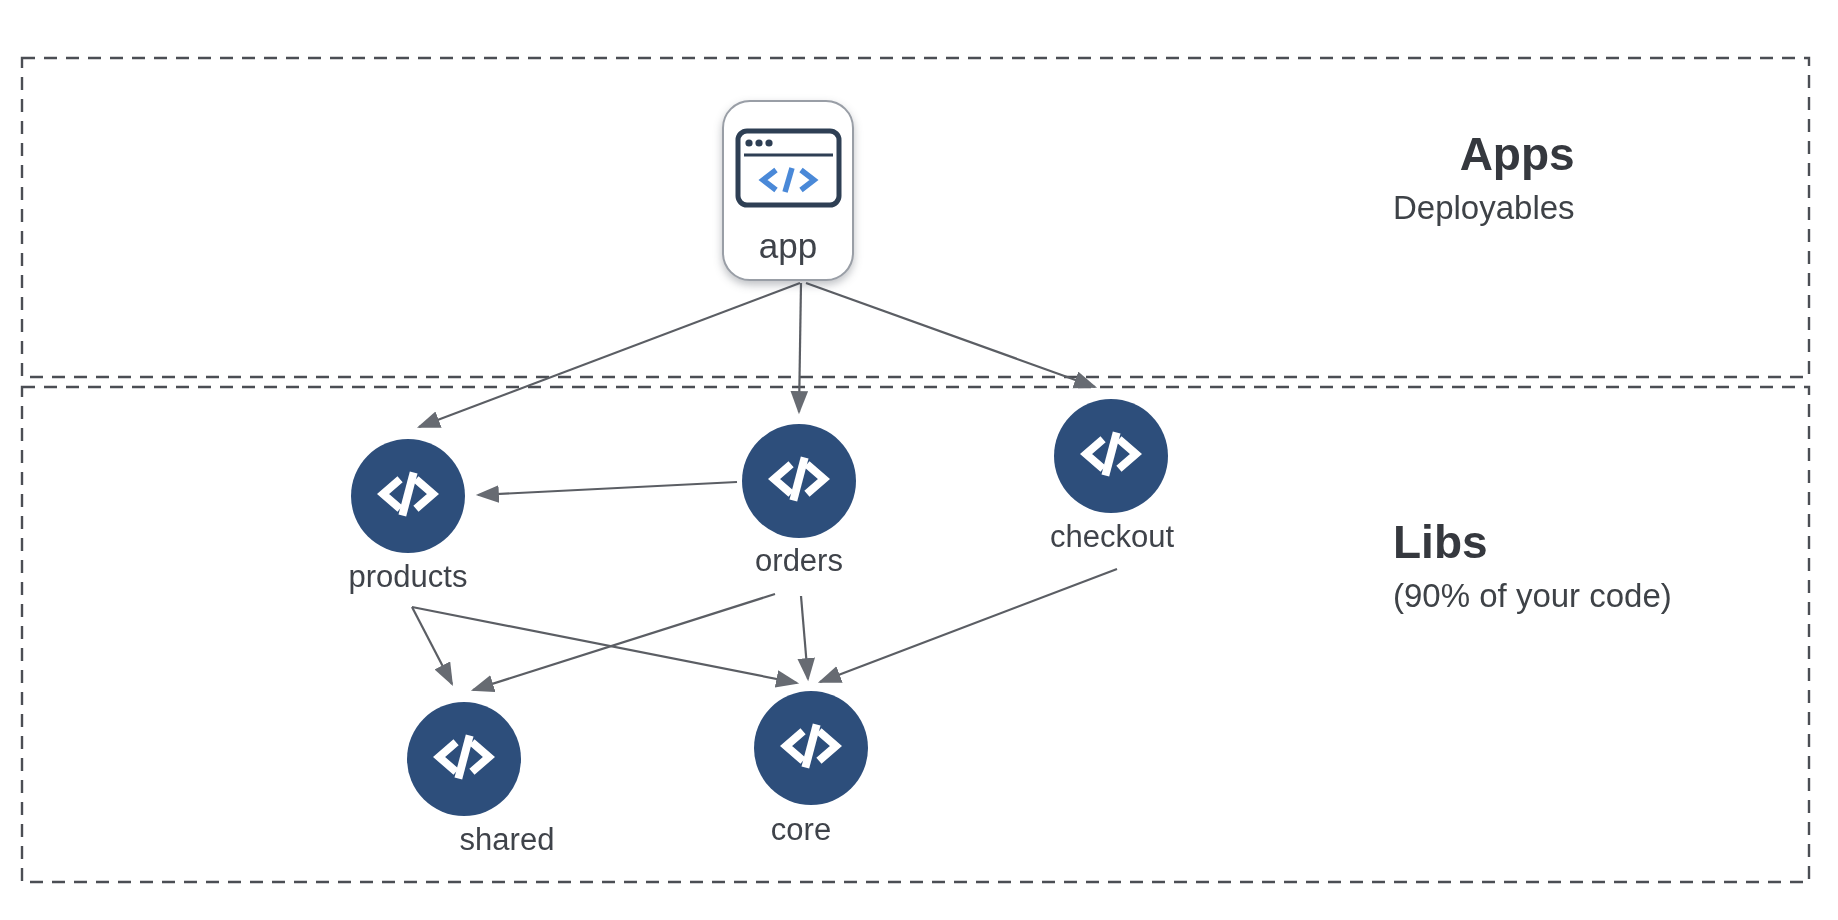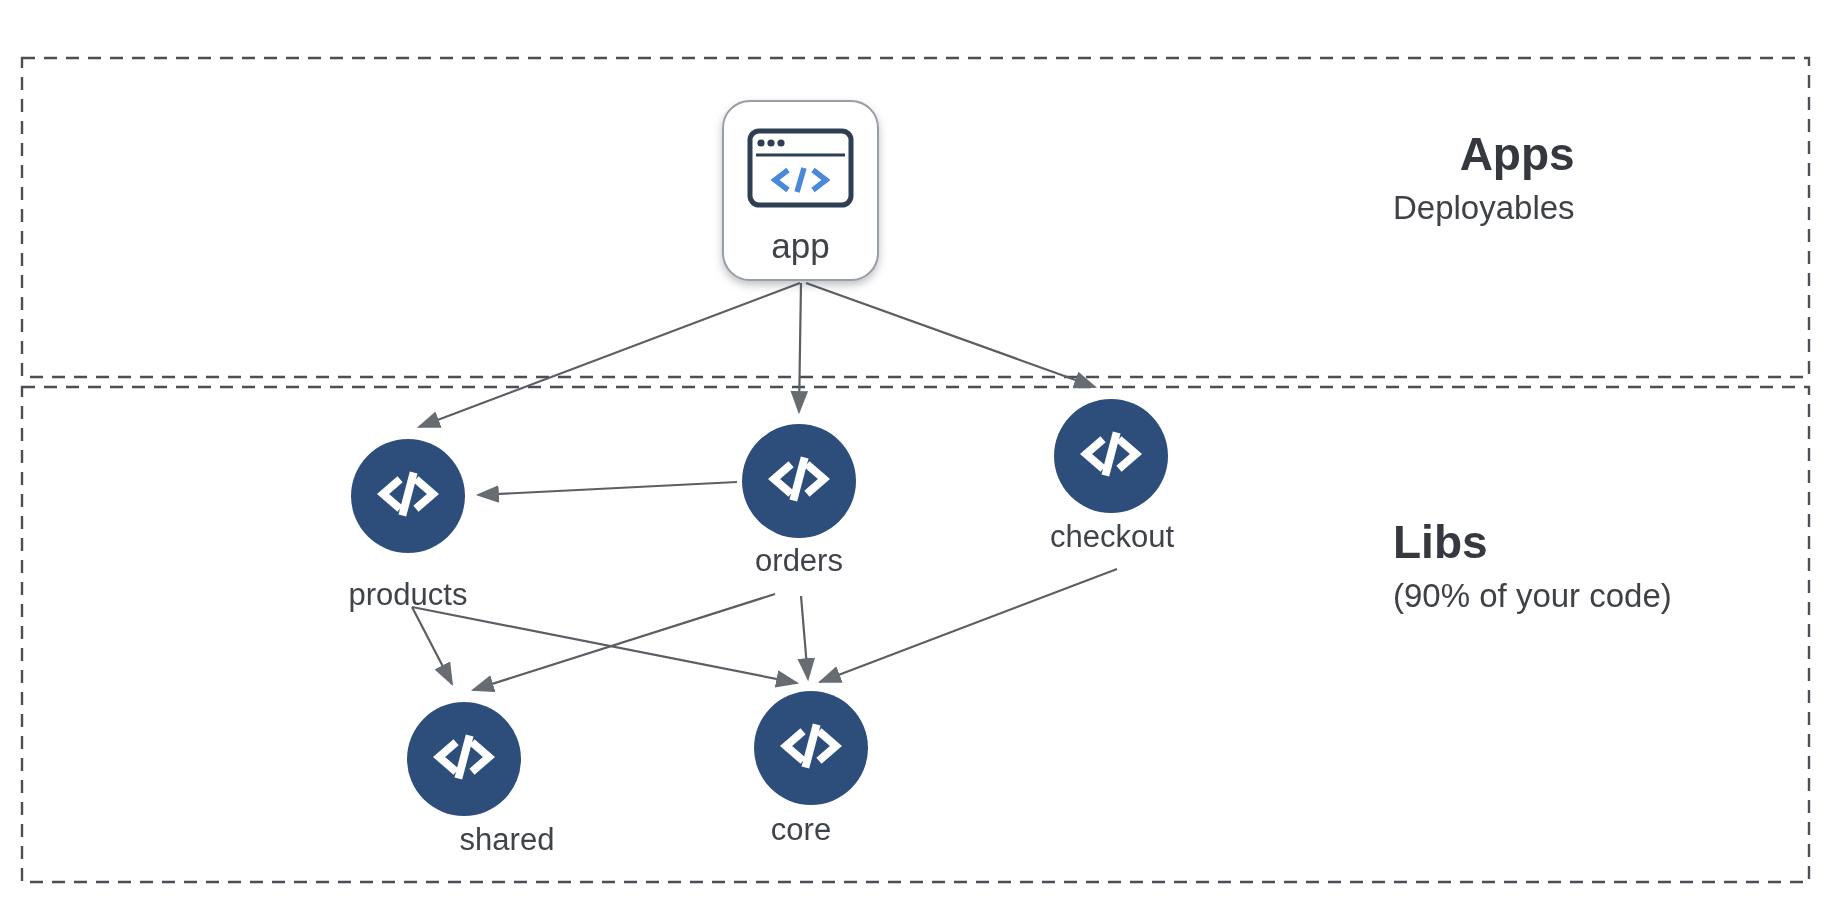--- a/index.html
+++ b/index.html
@@ -9,21 +9,21 @@
   }
   .stage svg.overlay{position:absolute;left:0;top:0;width:1838px;height:920px;}
 
   
   .zone-label{position:absolute;left:1393px;}
   .zone-label .zl-title{font-size:46px;font-weight:bold;color:#35383e;line-height:1.15;}
   .zone-label .zl-sub{font-size:33px;color:#3e4247;line-height:1.3;margin-top:6px;}
 
   
   .app-card{
-    position:absolute;left:722px;top:100px;width:157px;height:181px;
+    position:absolute;left:722px;top:100px;width:132px;height:181px;
     background:#ffffff;border:2px solid #999ea6;border-radius:28px;
     box-shadow:0 4px 9px rgba(70,75,85,0.35);
     display:flex;flex-direction:column;align-items:center;justify-content:flex-start;
     box-sizing:border-box;padding-top:26px;
   }
   .app-card .node-label{margin-top:14px;font-size:35px;color:#3f434a;}
 
   
   .lib-circle{
     position:absolute;width:114px;height:114px;border-radius:50%;
@@ -84,21 +84,21 @@
     <span>
       <svg width="68" height="68" viewBox="0 0 60 60">
           <g stroke="#ffffff" stroke-width="7" fill="none" stroke-linejoin="miter">
         <polyline points="23,17 8,30 23,43"></polyline>
             <polyline points="37,17 52,30 37,43"></polyline>
         <line x1="35" y1="11" x2="25" y2="49"></line>
           </g>
         </svg>
     </span>
   </div>
-  <div class="float-label" style="left:408px;top:559px;margin-top:18px;">products</div>
+  <div class="float-label" style="left:408px;top:559px;">products</div>
 
   <div class="lib-circle" style="left:742px;top:424px;">
     <span>
       <svg width="68" height="68" viewBox="0 0 60 60">
           <g stroke="#ffffff" stroke-width="7" fill="none" stroke-linejoin="miter">
         <polyline points="23,17 8,30 23,43"></polyline>
             <polyline points="37,17 52,30 37,43"></polyline>
         <line x1="35" y1="11" x2="25" y2="49"></line>
           </g>
         </svg>

